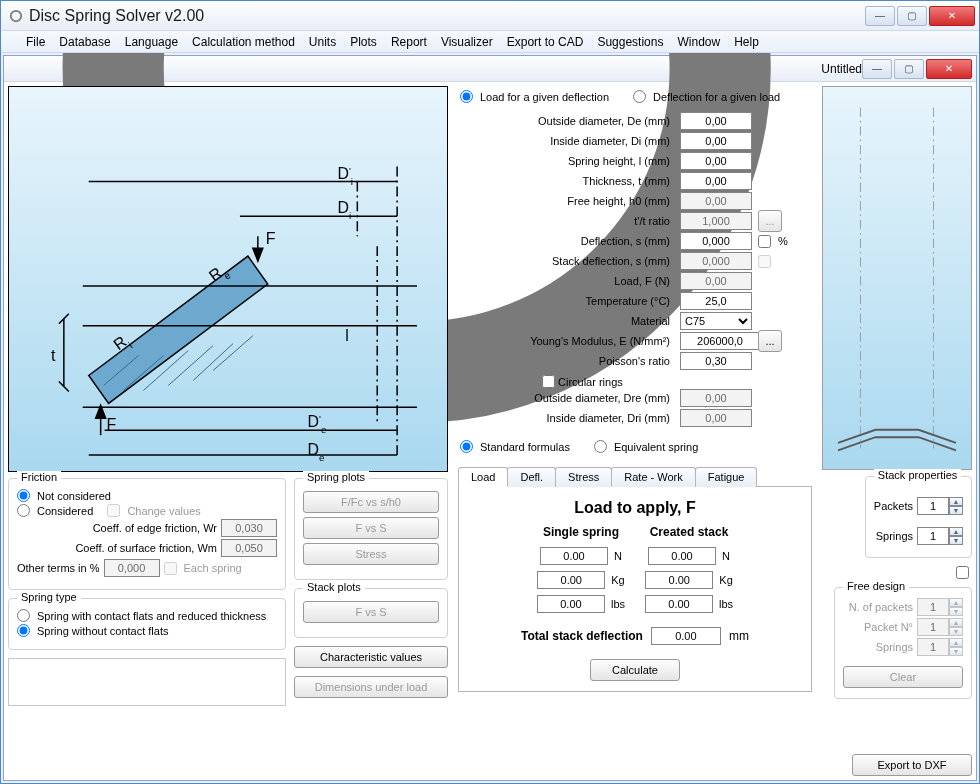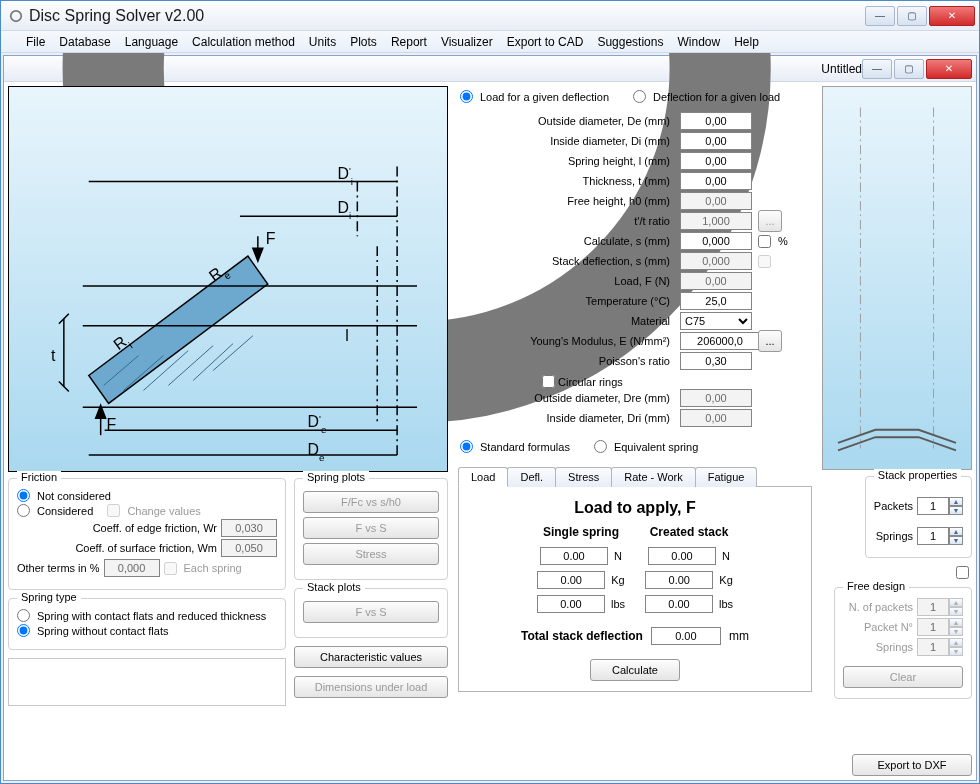--- a/index.html
+++ b/index.html
@@ -311,21 +311,21 @@
                 <div class="post"></div>
               </div>
             <div class="prow">
                 <div class="plabel">t'/t ratio</div>
                 <div class="pin"><input class="txt" disabled="" value="1,000" style=""></div>
                 <div class="post">
                   <button class="btn small" disabled="">...</button>
                 </div>
               </div>
             <div class="prow">
-                <div class="plabel">Calculate, s (mm)</div>
+                <div class="plabel">Deflection, s (mm)</div>
                 <div class="pin"><input class="txt" value="0,000" style=""></div>
                 <div class="post">
                   <input type="checkbox" style="">
                   <span>%</span>
                 </div>
               </div>
             <div class="prow">
                 <div class="plabel">Stack deflection, s (mm)</div>
                 <div class="pin"><input class="txt" disabled="" value="0,000" style=""></div>
                 <div class="post">

